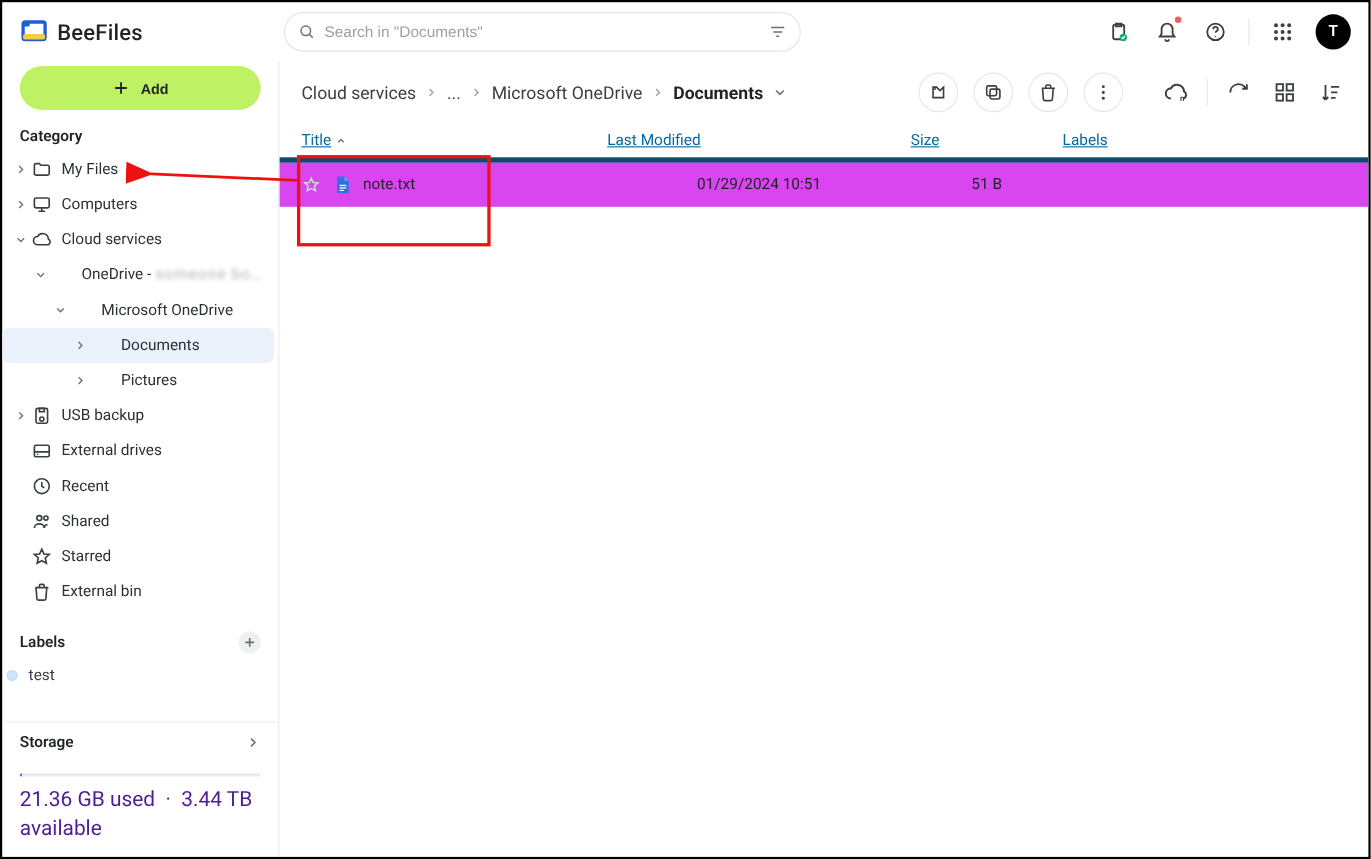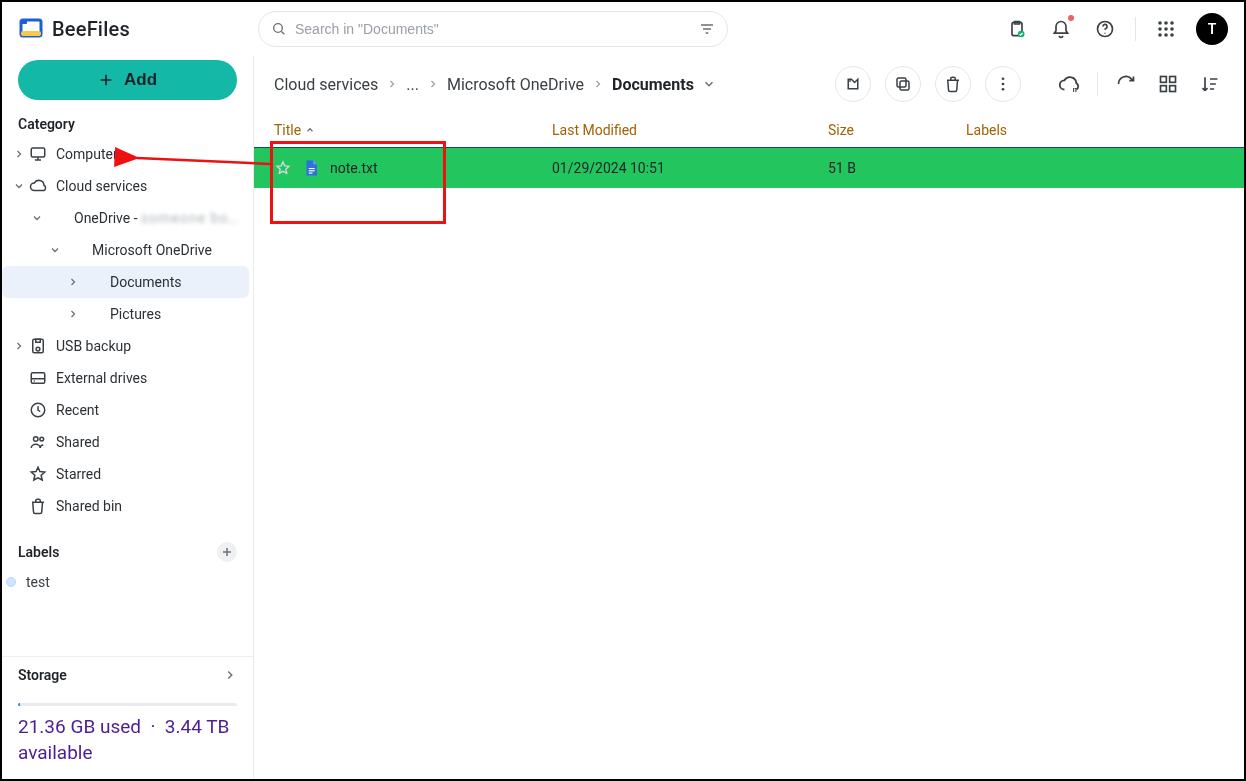--- a/index.html
+++ b/index.html
@@ -14,21 +14,21 @@
 .search input::placeholder { color: #9aa0a6; }
 .top-actions { margin-left: auto; display: flex; align-items: center; gap: 16px; }
 .vsep { width: 1px; height: 24px; background: #e4e6ea; }
 .avatar { width: 32px; height: 32px; border-radius: 50%; background: #000; color: #fff; display: flex; align-items: center; justify-content: center; font-weight: 600; }
 
 
 .content { display: flex; height: calc(100% - 54px); }
 .sidebar { width: 252px; border-right: 1px solid #e8eaed; display: flex; flex-direction: column; padding: 0 0 12px 0; position: relative; }
 .main { flex: 1; display: flex; flex-direction: column; }
 
-.add-btn { margin: 4px 16px 14px 16px; height: 40px; border-radius: 20px; background: #14b8a6; border: none; display: flex; align-items: center; justify-content: center; gap: 10px; font-size: 17px; font-weight: 600; cursor: pointer; color: #1f2328; }
+.add-btn { margin: 4px 16px 14px 16px; height: 40px; border-radius: 20px; background: #bef264; border: none; display: flex; align-items: center; justify-content: center; gap: 10px; font-size: 13px; font-weight: 600; cursor: pointer; color: #1f2328; }
 
 .side-heading { padding: 2px 16px 6px; font-size: 14px; font-weight: 600; color: #1f2328; }
 
 .tree { list-style: none; padding: 0 4px 0 0; }
 .tree li { display: flex; align-items: center; height: 32px; padding-right: 8px; border-radius: 6px; cursor: pointer; color: #2c3136; }
 .tree li.active { background: #eaf1fb; }
 .tree .indent { display: inline-block; }
 .tree .caret { width: 18px; display: inline-flex; justify-content: center; color: #5f6673; }
 .tree .ico { width: 20px; display: inline-flex; justify-content: center; margin-right: 8px; color: #3b4045; }
 .tree .lbl { font-size: 14px; }
@@ -49,27 +49,27 @@
 .breadcrumb .bc { cursor: pointer; }
 .breadcrumb .sep { color: #9aa0a6; }
 .breadcrumb .cur { font-weight: 700; color: #1f2328; }
 .tool-actions { margin-left: auto; display: flex; align-items: center; gap: 14px; }
 .cbtn { width: 36px; height: 36px; border-radius: 50%; border: 1px solid #e4e6ea; background: #fff; display: flex; align-items: center; justify-content: center; cursor: pointer; color: #3b4045; }
 .ibtn { width: 28px; height: 28px; display: flex; align-items: center; justify-content: center; cursor: pointer; color: #3b4045; }
 
 
 .ftable { padding: 0 0 0 0; }
 .frow { display: flex; align-items: center; height: 40px; padding: 0 20px; font-size: 14px; }
-.fhead { color: #a16207; border-bottom: 1px solid #0c4a6e; height: 36px; }
+.fhead { color: #0369a1; border-bottom: 5px solid #0c4a6e; height: 36px; text-decoration: underline; }
 .fhead .ctitle { cursor: pointer; display: flex; align-items: center; gap: 4px; }
 .ctitle { flex: 0 0 278px; display: flex; align-items: center; gap: 10px; }
 .cmod { flex: 0 0 276px; }
 .csize { flex: 0 0 138px; }
 .clabels { flex: 1; }
-.frow.sel { background: #22c55e; }
+.frow.sel { background: #d946ef; text-align: center; }
 .star { color: #d6d9de; width: 18px; display: inline-flex; justify-content: center; }
 .fic { width: 18px; display: inline-flex; justify-content: center; }
 .redbox { position: absolute; border: 3px solid #e11; pointer-events: none; }
 .arrow { position: absolute; pointer-events: none; }
 
 svg { display: block; }
 .blurred { color: #aeb2b8; filter: blur(2px); letter-spacing: 1px; }
 </style>
 </head>
 <body>
@@ -157,20 +157,34 @@
     <ul class="tree" id="tree">
         <li class="">
           <span class="indent" style="width:8px"></span>
           <span class="caret">
             <svg width="12" height="12" viewBox="0 0 24 24" fill="none" stroke="#6b7075" stroke-width="2.5">
               <path d="m9 6 6 6-6 6"></path>
             </svg>
           </span>
           <span class="ico">
             <svg width="18" height="18" viewBox="0 0 24 24" fill="none" stroke="#3b4045" stroke-width="2">
+              <path d="M3 7a2 2 0 0 1 2-2h4l2 2h8a2 2 0 0 1 2 2v8a2 2 0 0 1-2 2H5a2 2 0 0 1-2-2z"></path>
+            </svg>
+          </span>
+          <span class="lbl">My Files</span>
+        </li>
+        <li class="">
+          <span class="indent" style="width:8px"></span>
+          <span class="caret">
+            <svg width="12" height="12" viewBox="0 0 24 24" fill="none" stroke="#6b7075" stroke-width="2.5">
+              <path d="m9 6 6 6-6 6"></path>
+            </svg>
+          </span>
+          <span class="ico">
+            <svg width="18" height="18" viewBox="0 0 24 24" fill="none" stroke="#3b4045" stroke-width="2">
               <rect x="3" y="4" width="18" height="12" rx="2"></rect>
               <path d="M8 20h8m-4-4v4"></path>
             </svg>
           </span>
           <span class="lbl">Computers</span>
         </li>
         <li class="">
           <span class="indent" style="width:8px"></span>
           <span class="caret">
             <svg width="12" height="12" viewBox="0 0 24 24" fill="none" stroke="#6b7075" stroke-width="2.5">
@@ -287,21 +301,21 @@
           <span class="lbl">Starred</span>
         </li>
         <li class="">
           <span class="indent" style="width:8px"></span>
           <span class="caret"></span>
           <span class="ico">
             <svg width="18" height="18" viewBox="0 0 24 24" fill="none" stroke="#3b4045" stroke-width="2">
               <path d="M4 7h16M9 7V5a2 2 0 0 1 2-2h2a2 2 0 0 1 2 2v2m3 0-1 13a2 2 0 0 1-2 2H8a2 2 0 0 1-2-2L5 7"></path>
             </svg>
           </span>
-          <span class="lbl">Shared bin</span>
+          <span class="lbl">External bin</span>
         </li>
       </ul>
 
     <div class="labels-head">
       <span>Labels</span>
       <span class="ibtn" style="width:20px;height:20px;border-radius:50%;background:#eef0f2">
         <svg width="12" height="12" viewBox="0 0 24 24" stroke="#6b7075" stroke-width="3">
             <path d="M12 4v16M4 12h16"></path>
           </svg>
       </span>

